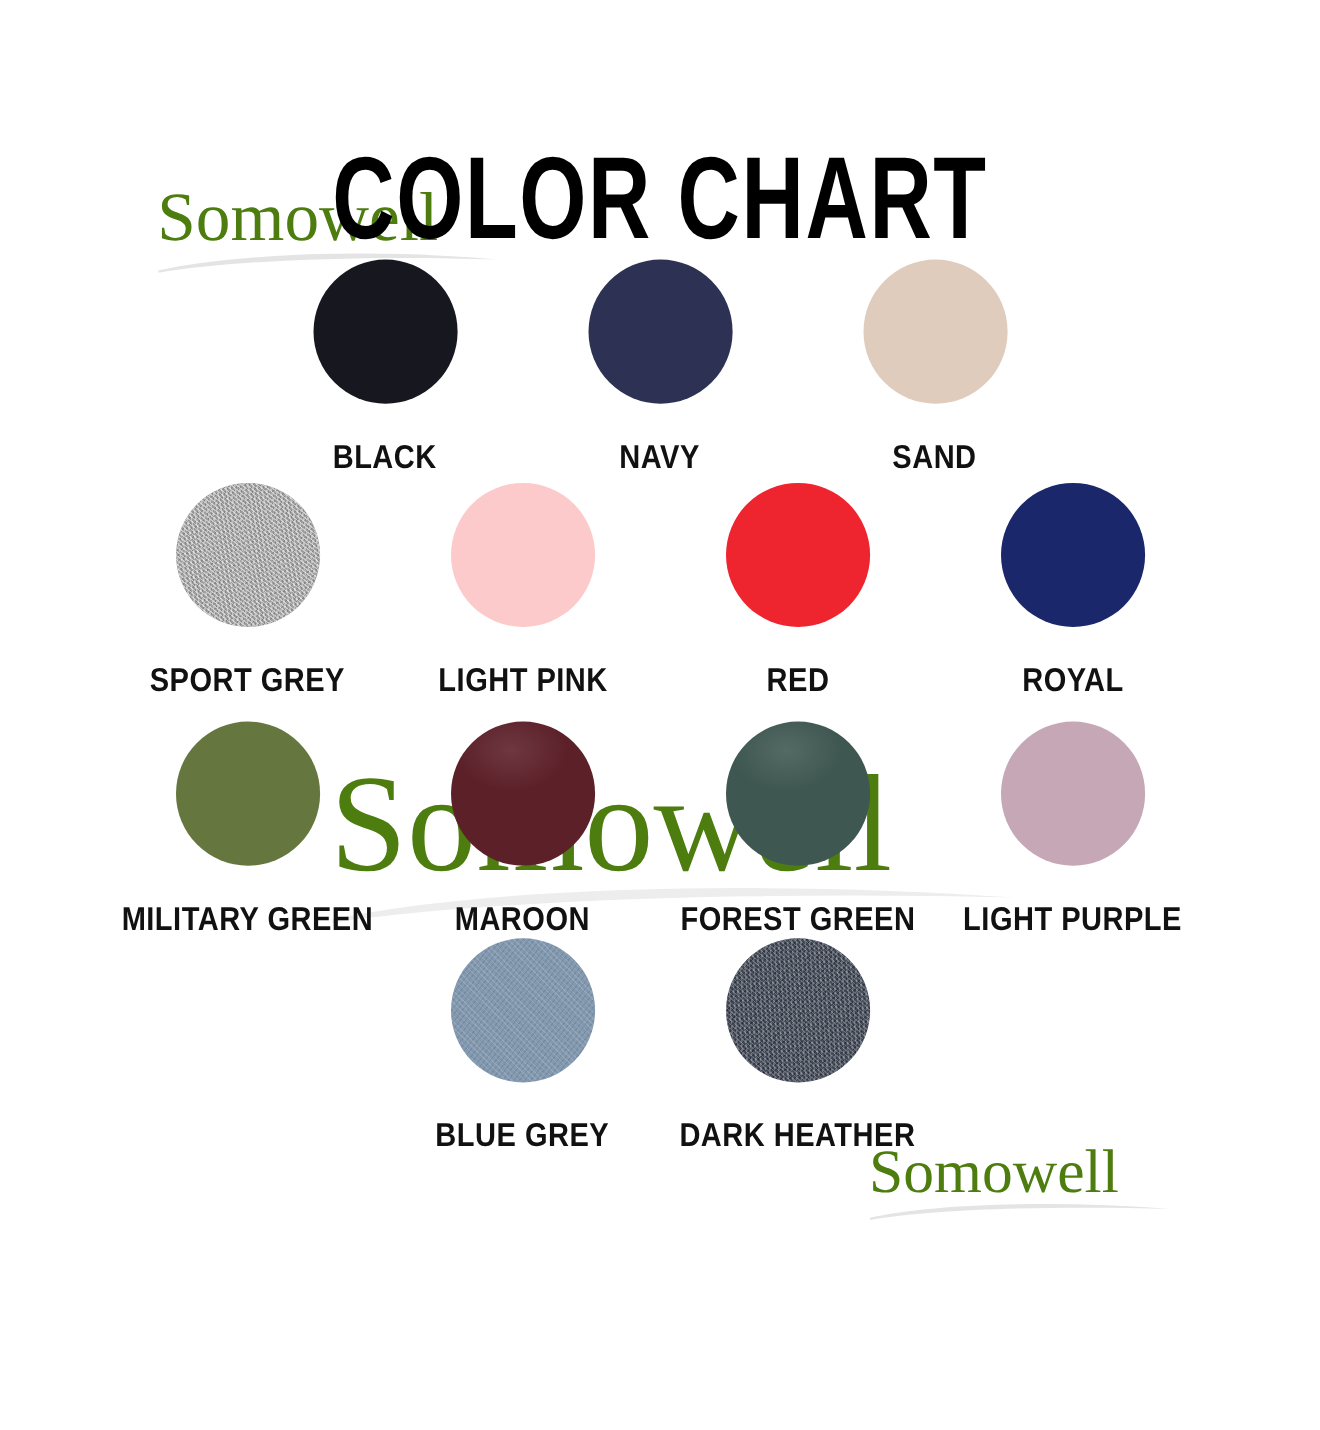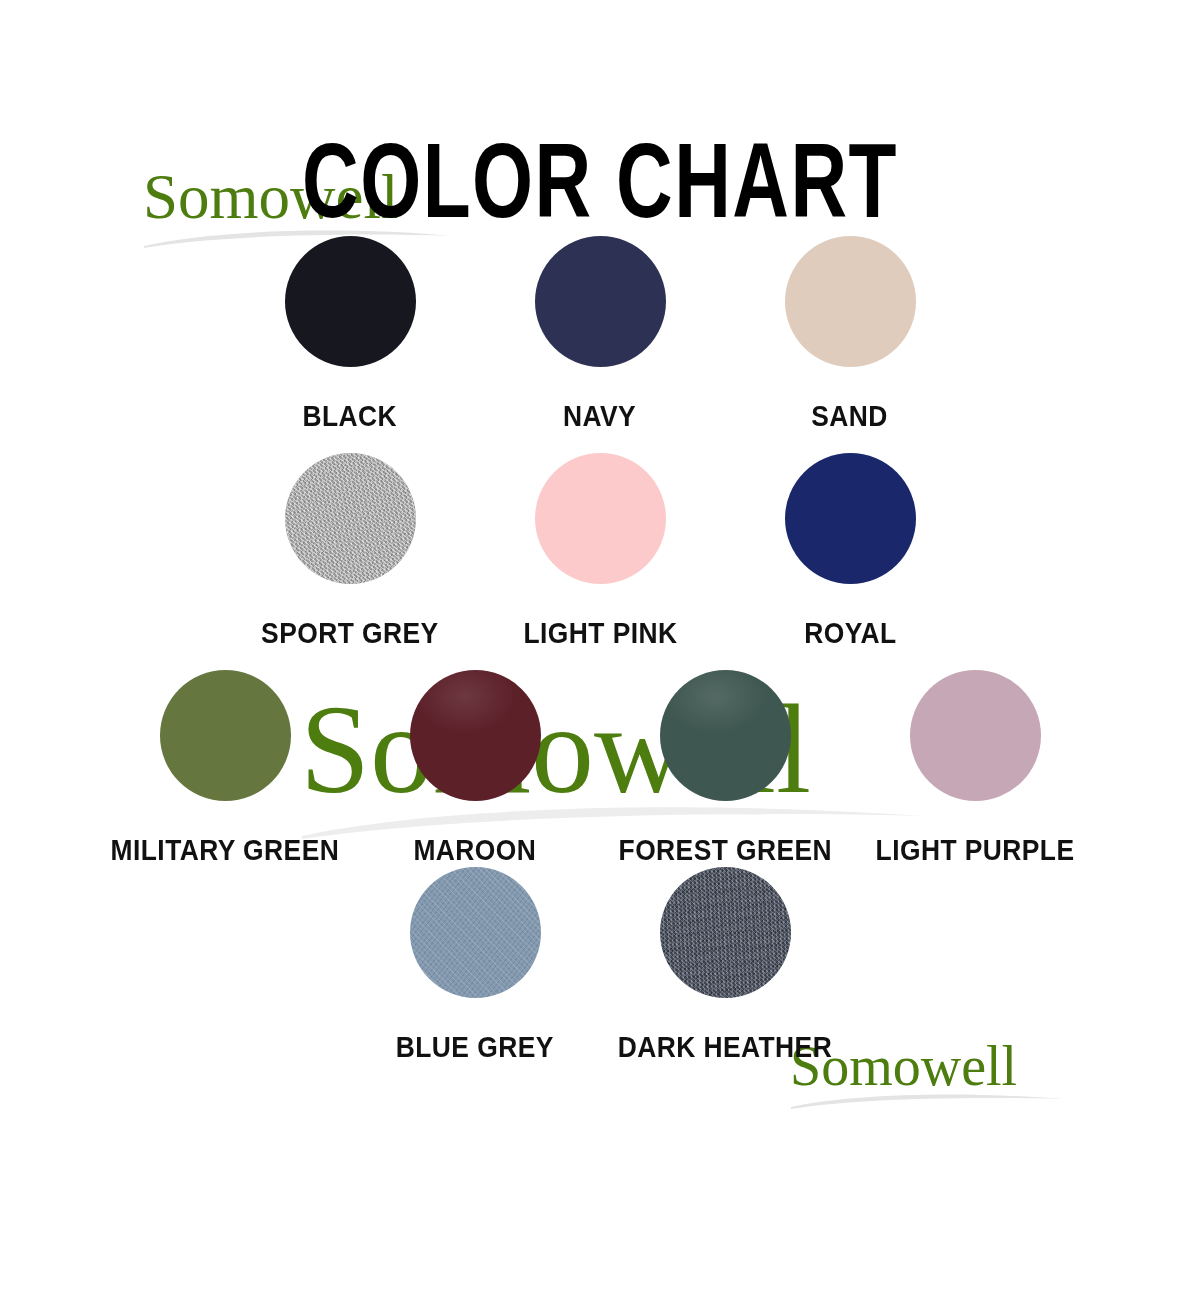--- a/index.html
+++ b/index.html
@@ -85,21 +85,21 @@
     top: 236px;
     left: 0;
     width: 1200px;
     z-index: 3;
   }
   .swatch-row {
     display: flex;
     justify-content: center;
     align-items: flex-start;
   }
-  .swatch-row.row-1 { margin-bottom: 20px; align-items: flex-end; }
+  .swatch-row.row-1 { margin-bottom: 6px; align-items: flex-end; }
   .swatch-row.row-2 { margin-bottom: 20px; }
   .swatch-row.row-3 { }
 
   .swatch-cell {
     width: 250px;
     display: flex;
     flex-direction: column;
     align-items: center;
   }
 
@@ -212,20 +212,26 @@
       </div>
       <div class="swatch-label">SPORT GREY</div>
     </div>
     <div class="swatch-cell">
       <div class="swatch-disc" style="background-color: rgb(252, 202, 202);">
         <span class="tex"></span>
       </div>
       <div class="swatch-label">LIGHT PINK</div>
     </div>
     <div class="swatch-cell">
+      <div class="swatch-disc" style="background-color: rgb(238, 36, 46);">
+        <span class="tex"></span>
+      </div>
+      <div class="swatch-label">RED</div>
+    </div>
+    <div class="swatch-cell">
       <div class="swatch-disc" style="background-color: rgb(26, 40, 107);">
         <span class="tex"></span>
       </div>
       <div class="swatch-label">ROYAL</div>
     </div>
   </div>
 
   <div class="swatch-row row-3">
     <div class="swatch-cell">
       <div class="swatch-disc" style="background-color: rgb(101, 118, 62);">

